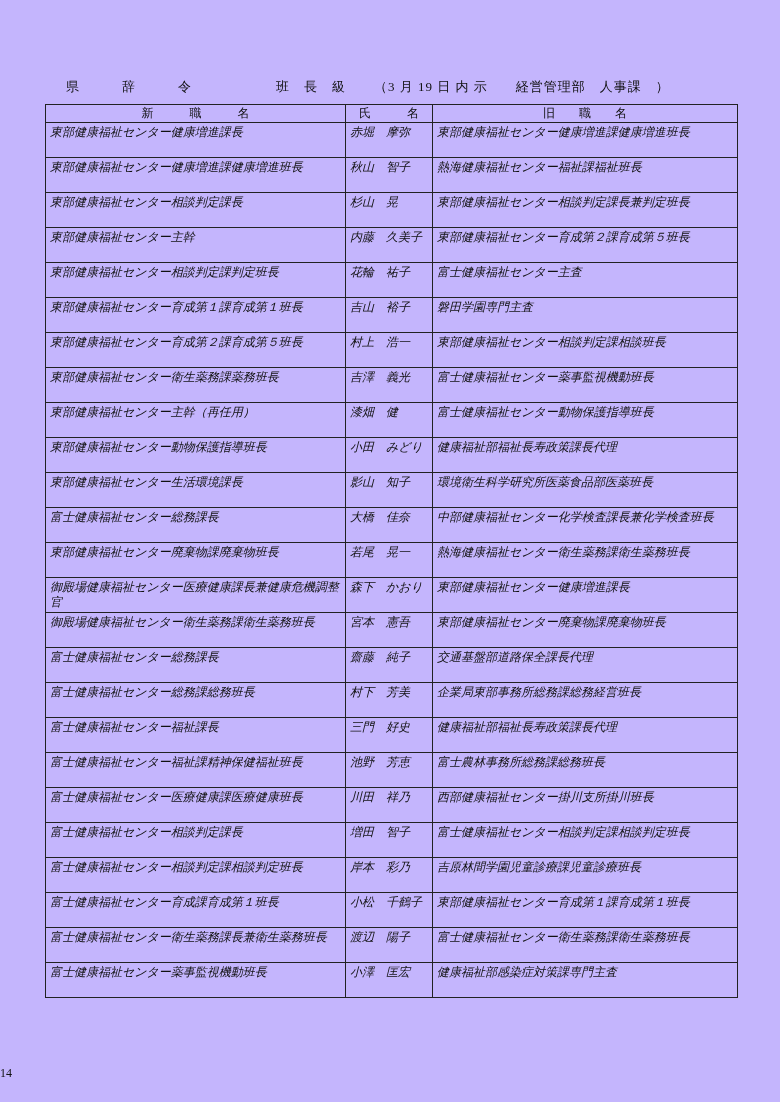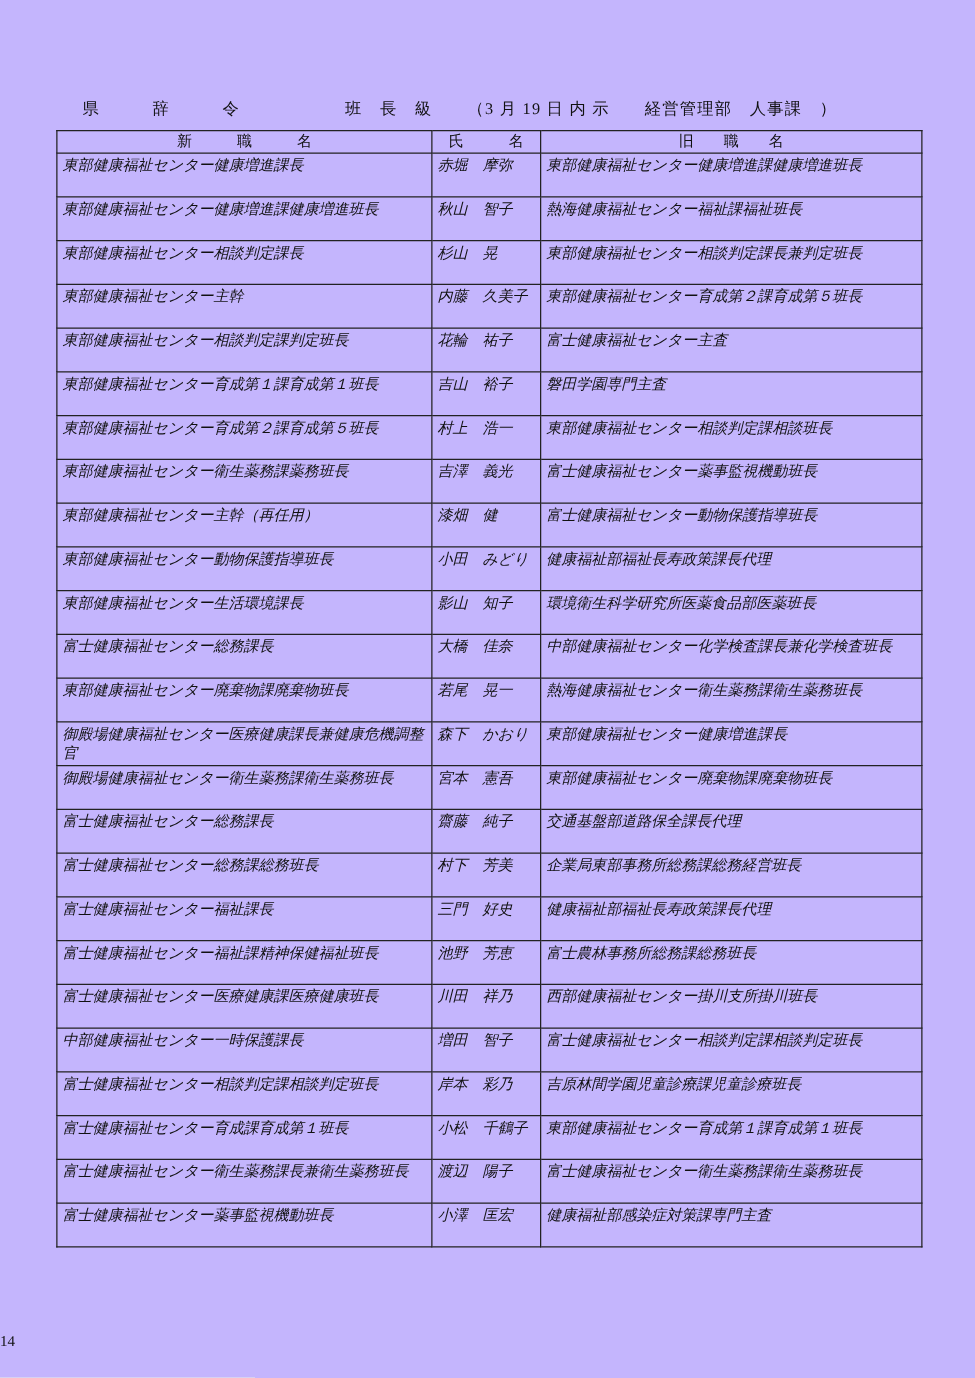--- a/index.html
+++ b/index.html
@@ -179,21 +179,21 @@
           <td>富士健康福祉センター福祉課精神保健福祉班長</td>
           <td>池野　芳恵</td>
           <td>富士農林事務所総務課総務班長</td>
         </tr>
         <tr>
           <td>富士健康福祉センター医療健康課医療健康班長</td>
           <td>川田　祥乃</td>
           <td>西部健康福祉センター掛川支所掛川班長</td>
         </tr>
         <tr>
-          <td>中部健康福祉センター一時保護課長</td>
+          <td>富士健康福祉センター相談判定課長</td>
           <td>増田　智子</td>
           <td>富士健康福祉センター相談判定課相談判定班長</td>
         </tr>
         <tr>
           <td>富士健康福祉センター相談判定課相談判定班長</td>
           <td>岸本　彩乃</td>
           <td>吉原林間学園児童診療課児童診療班長</td>
         </tr>
         <tr>
           <td>富士健康福祉センター育成課育成第１班長</td>

